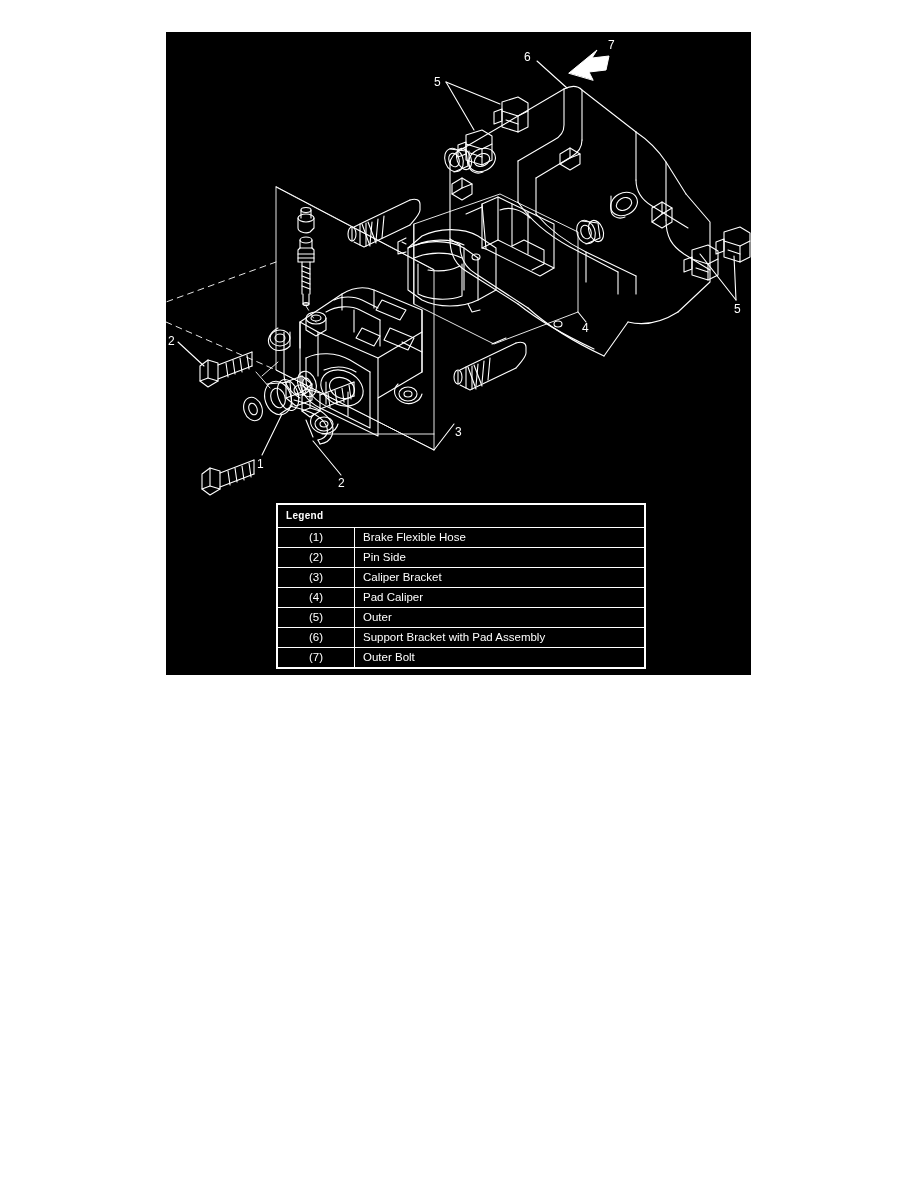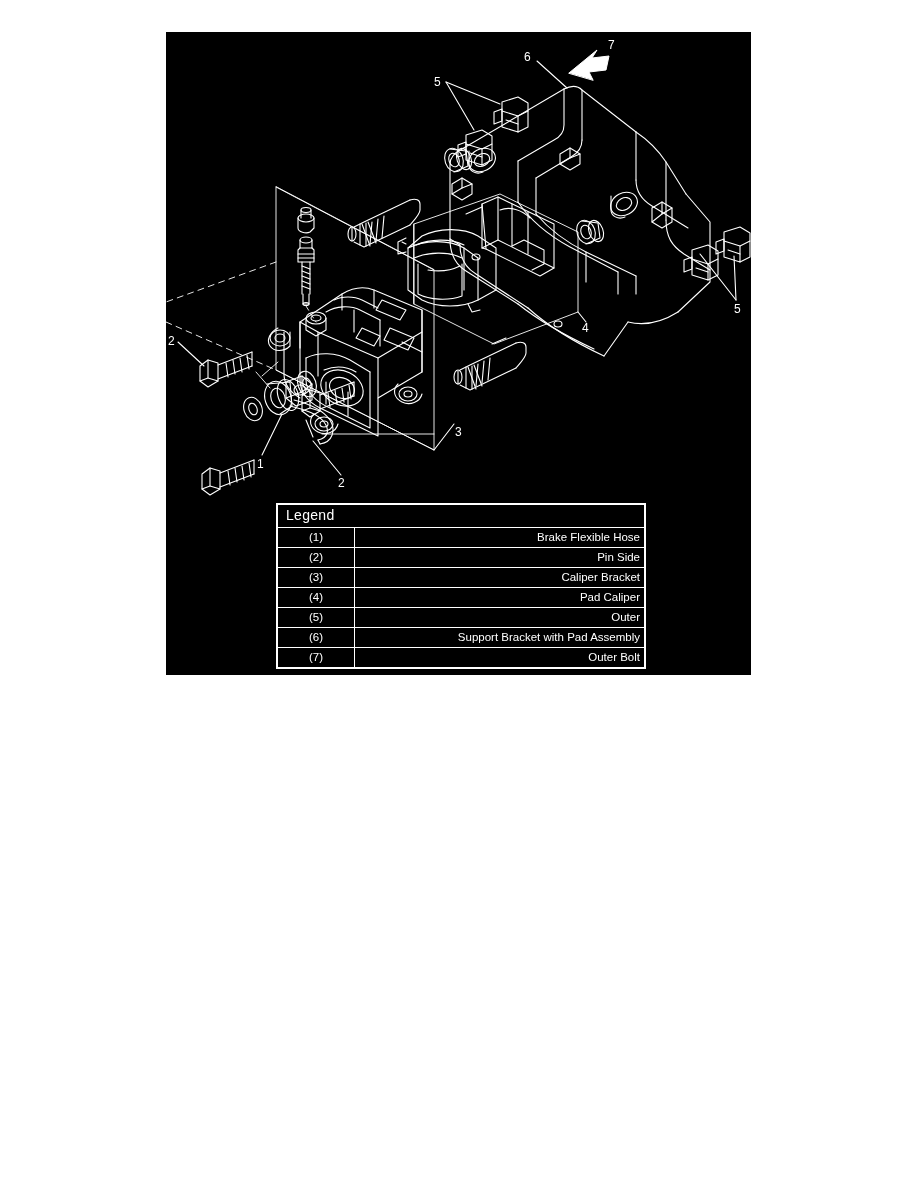--- a/index.html
+++ b/index.html
@@ -63,36 +63,36 @@
   #legend-table td {
     color: #ffffff;
     background: #000000;
     font-size: 11.5px;
     line-height: 13px;
     padding: 3px 4px;
     border: 1px solid #ffffff;
   }
   #legend-table th.legend-title {
     text-align: left;
-    font-size: 14px;
-    font-weight: normal;
+    font-size: 10px;
+    font-weight: bold;
     padding: 4px 8px 5px 8px;
     letter-spacing: 0.3px;
     border-left: none;
     border-right: none;
     border-top: none;
   }
   #legend-table td.legend-num {
     width: 68px;
     text-align: center;
     border-left: none;
   }
   #legend-table td.legend-desc {
-    text-align: right;
-    padding-left: 16px;
+    text-align: left;
+    padding-left: 8px;
     border-right: none;
   }
   #legend-table tr:last-child td {
     border-bottom: none;
   }
 </style>
 </head>
 <body>
 
 <div id="page">

